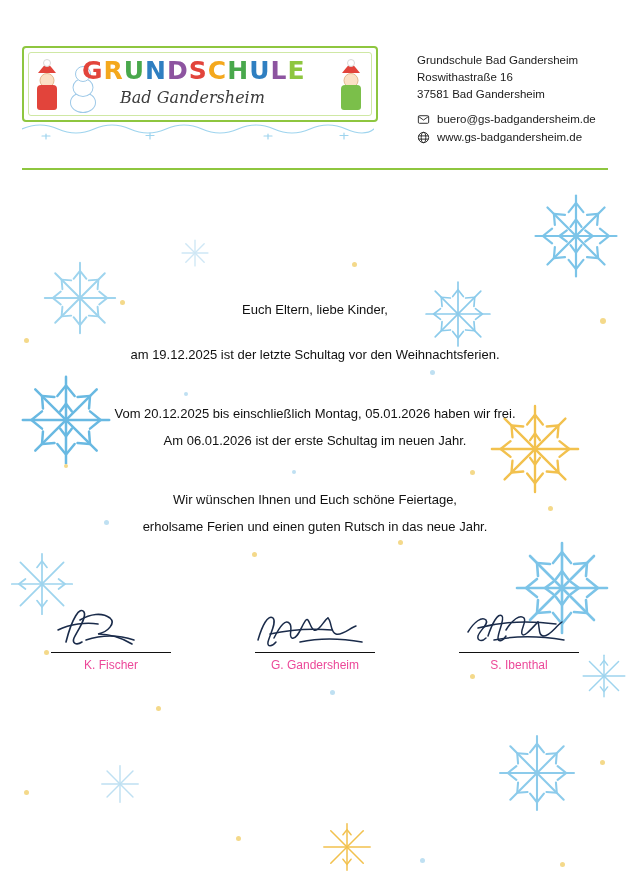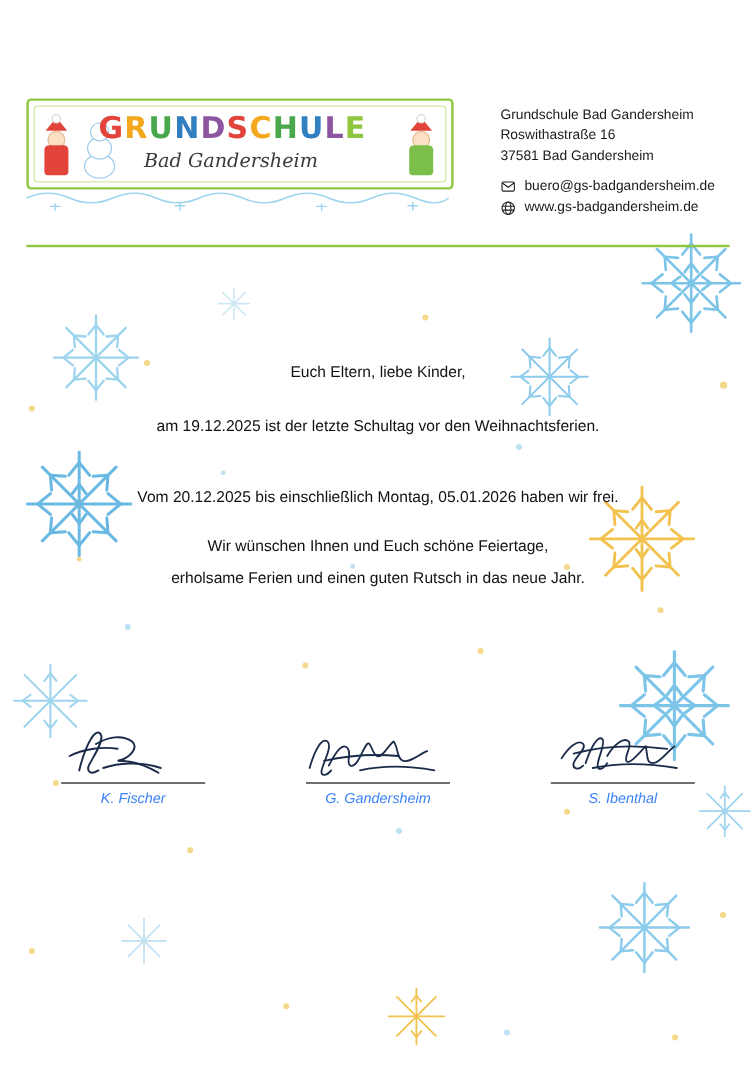--- a/index.html
+++ b/index.html
@@ -39,21 +39,20 @@
   }
 
   
   .header {
     position: absolute;
     top: 0;
     left: 0;
     right: 0;
     height: 176px;
     z-index: 3;
-    margin-top: 36px;
   }
 
   .logo-box {
     position: absolute;
     left: 22px;
     top: 46px;
     width: 352px;
     height: 72px;
     border: 2px solid #8ec63f;
     border-radius: 4px;
@@ -237,22 +236,21 @@
     margin: 0 auto;
   }
   .sig-rule {
     width: 120px;
     height: 1px;
     background: #111;
     margin: 0 auto 5px auto;
   }
   .sig-name {
     font-size: 12px;
-    color: #3b82f6;
-    font-style: italic;
+    color: #ec4899;
   }
 </style>
 </head>
 <body>
 
 <div class="page">
 
   <div class="snow-layer">
 
     <svg class="flake" style="left:530px;top:190px;width:92px;height:92px;" viewBox="0 0 100 100">
@@ -496,20 +494,21 @@
     </div>
 
     <div class="header-rule"></div>
   </div>
 
   <div class="content">
     <p class="para">Euch Eltern, liebe Kinder,</p>
     <p class="para">am 19.12.2025 ist der letzte Schultag vor den Weihnachtsferien.</p>
     <div class="block-gap"></div>
     <p class="para tight">Vom 20.12.2025 bis einschließlich Montag, 05.01.2026 haben wir frei.</p>
+    <p class="para">Am 06.01.2026 ist der erste Schultag im neuen Jahr.</p>
     <div class="block-gap"></div>
     <p class="para tight">Wir wünschen Ihnen und Euch schöne Feiertage,</p>
     <p class="para">erholsame Ferien und einen guten Rutsch in das neue Jahr.</p>
   </div>
 
   <div class="signatures">
 
     <div class="sig">
       <svg class="sig-draw" viewBox="0 0 150 52">
         <g fill="none" stroke="#1a2b4a" stroke-width="1.6" stroke-linecap="round">

